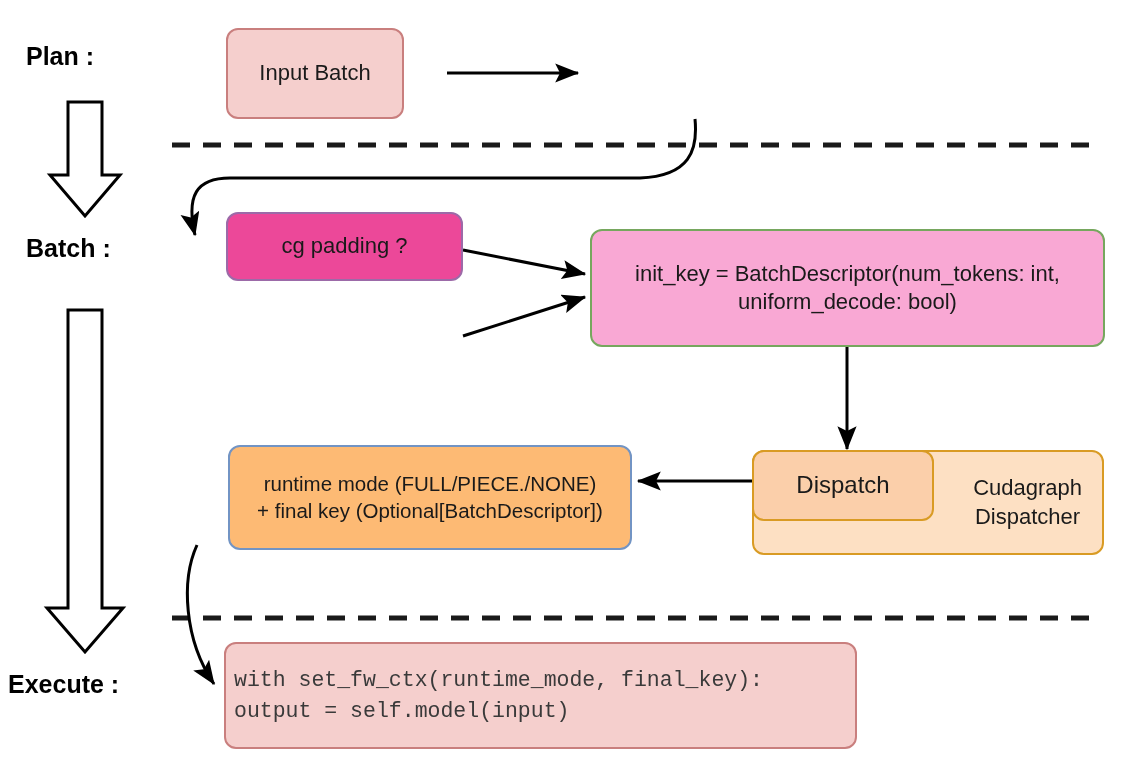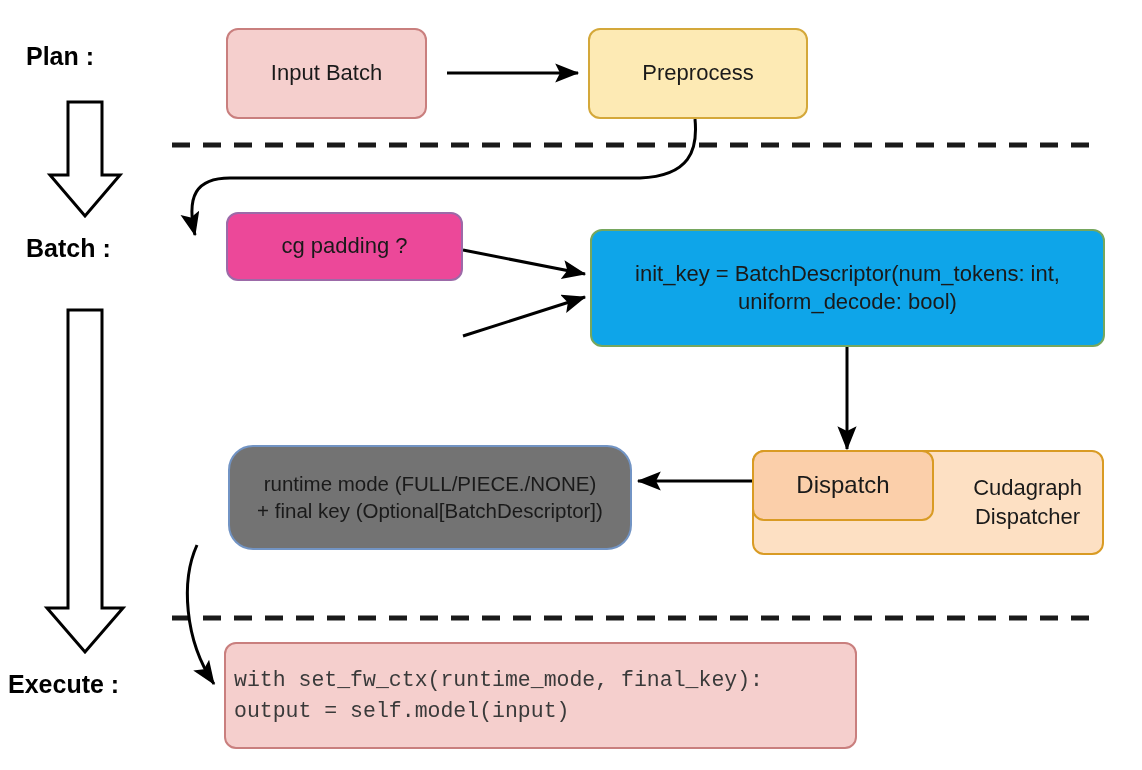--- a/index.html
+++ b/index.html
@@ -54,24 +54,24 @@
     font-size: 21.5px;
     justify-content: flex-start;
     text-align: left;
     line-height: 1.42;
     color: #3a3a3a;
   }
   #n-input-batch  { background:#f5cfcd; border-color:#c97f7e; }
   #n-preprocess   { background:#fdeab4; border-color:#d4a83a; }
   #n-cg-padding   { background:#ec4899; border-color:#9c6aa8; }
   #n-uniform-dec  { background:#e3d3ea; border-color:#9c6aa8; }
-  #n-init-key     { background:#0ea5e9; border-color:#76a75e; }
+  #n-init-key     { background:#f9a8d4; border-color:#76a75e; }
   #n-dispatcher   { background:#fde0c3; border-color:#d99b24; }
   #n-dispatch     { background:#fbcfaa; border-color:#d99b24; }
-  #n-runtime-mode { background:#737373; border-color:#7294c4;border-radius:25px; }
+  #n-runtime-mode { background:#fdba74; border-color:#7294c4; }
   #n-exec-code    { background:#f5cfcd; border-color:#c97f7e; }
 </style>
 </head>
 <body>
 
 <div id="canvas">
 
   <div class="stage-label" style="left:26px; top:42px;">Plan :</div>
   <div class="stage-label" style="left:26px; top:234px;">Batch :</div>
   <div class="stage-label" style="left:8px; top:670px;">Execute :</div>
@@ -98,23 +98,22 @@
 
     <line x1="463" y1="336" x2="585" y2="297" stroke="#000000" stroke-width="3" marker-end="url(#ah)"></line>
 
     <line x1="847" y1="347" x2="847" y2="449" stroke="#000000" stroke-width="3" marker-end="url(#ah)"></line>
 
     <line x1="752" y1="481" x2="638" y2="481" stroke="#000000" stroke-width="3" marker-end="url(#ah)"></line>
 
     <path d="M 197,545 C 181,580 184,640 214,684" fill="none" stroke="#000000" stroke-width="3" marker-end="url(#ah)"></path>
   </svg>
 
-  <div class="node" id="n-input-batch" style="left:226px; top:28px; width:201px; height:91px;">Input Batch</div>
+  <div class="node" id="n-input-batch" style="left:226px; top:28px; width:178px; height:91px;">Input Batch</div>
 
-  <div class="node" id="n-preprocess" style="left:588px; top:28px; width:220px; height:91px;">Preprocess</div>
 
   <div class="node" id="n-cg-padding" style="left:226px; top:212px; width:237px; height:69px;">cg padding ?</div>
 
 
   <div class="node" id="n-init-key" style="left:590px; top:229px; width:515px; height:118px;">init_key = BatchDescriptor(num_tokens: int,
 uniform_decode: bool)</div>
 
   <div class="node" id="n-dispatcher" style="left:752px; top:450px; width:352px; height:105px;
               justify-content:flex-end; padding-right:20px;">Cudagraph
 Dispatcher</div>

